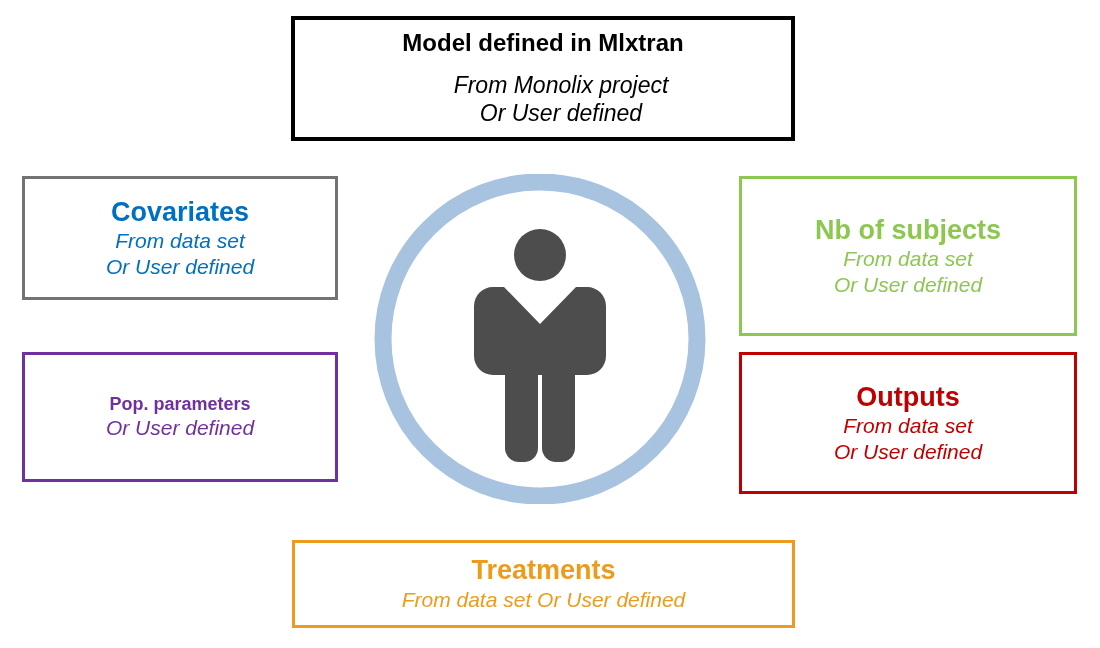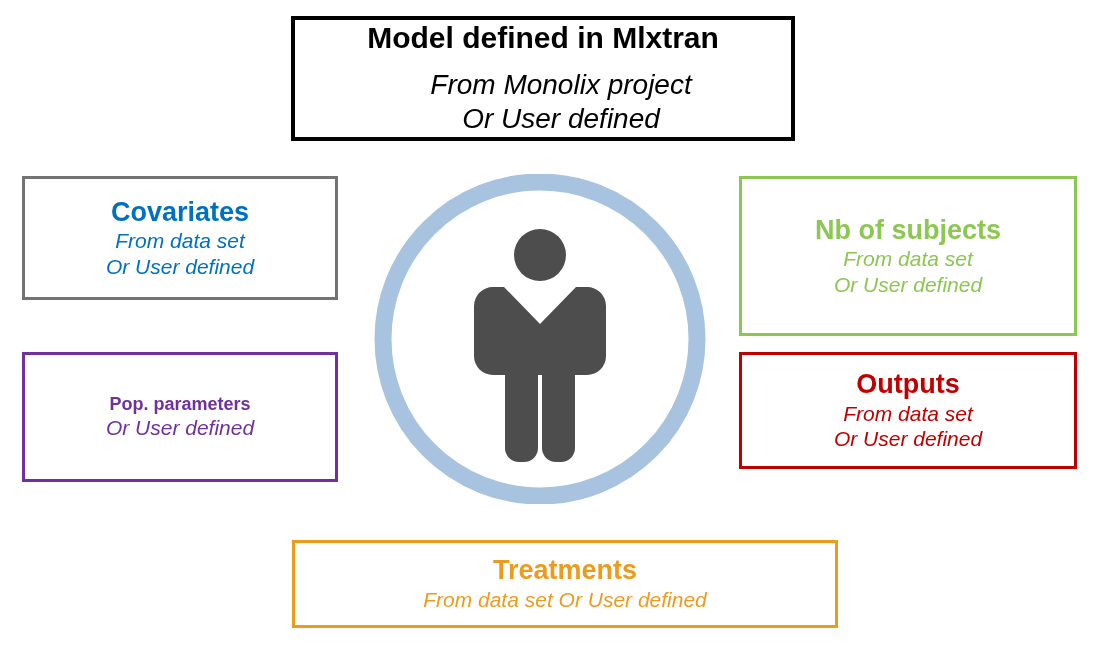--- a/index.html
+++ b/index.html
@@ -46,25 +46,25 @@
   
   #model-box {
     left: 291px;
     top: 16px;
     width: 504px;
     height: 125px;
     border: 4px solid #000000;
     color: #000000;
   }
   #model-box .node-title {
-    font-size: 30px;
+    font-size: 24px;
     margin-bottom: 14px;
   }
   #model-box .node-sub {
-    font-size: 28px;
+    font-size: 23px;
     color: #000000;
     margin-left: 36px;
   }
 
   
   #covariates-box {
     left: 22px;
     top: 176px;
     width: 316px;
     height: 124px;
@@ -111,37 +111,37 @@
   }
   #subjects-box .node-sub {
     font-size: 21px;
   }
 
   
   #outputs-box {
     left: 739px;
     top: 352px;
     width: 338px;
-    height: 117px;
+    height: 142px;
     border: 3px solid #c00000;
     color: #c00000;
   }
   #outputs-box .node-title {
     font-size: 27px;
     margin-bottom: 1px;
   }
   #outputs-box .node-sub {
     font-size: 21px;
   }
 
   
   #treatments-box {
     left: 292px;
     top: 540px;
-    width: 546px;
+    width: 503px;
     height: 88px;
     border: 3px solid #ed9b1c;
     color: #ed9b1c;
   }
   #treatments-box .node-title {
     font-size: 27px;
     margin-bottom: 2px;
   }
   #treatments-box .node-sub {
     font-size: 21px;

